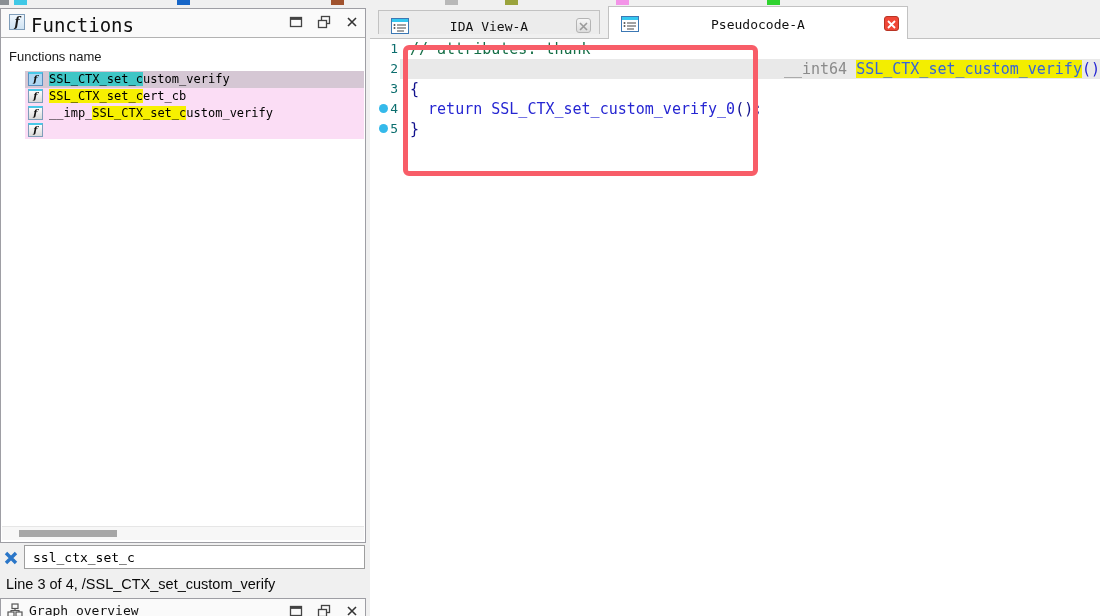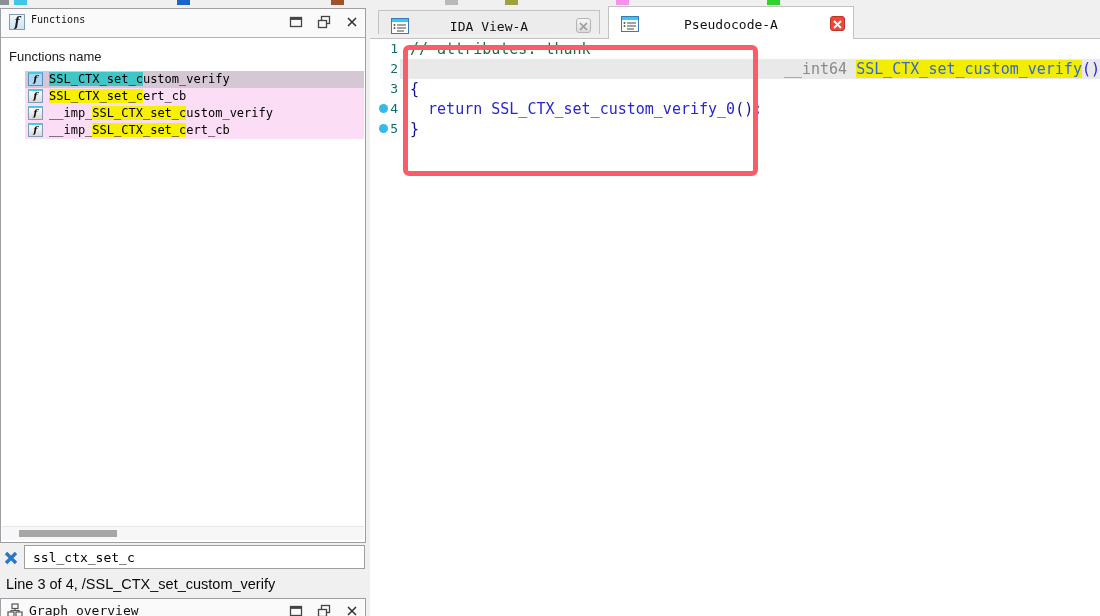--- a/index.html
+++ b/index.html
@@ -4,21 +4,21 @@
 <style>
   html,body{margin:0;padding:0;width:1100px;height:616px;overflow:hidden;background:#f0f0f0;
     font-family:"Liberation Sans",sans-serif;}
   
   #top-strip{position:absolute;left:0;top:0;width:1100px;height:6px;background:#f0f0f0;}
   .strip-ico{position:absolute;top:0;height:5px;}
   
   #functions-win{position:absolute;left:0;top:8px;width:366px;height:535px;background:#fff;
     border:1px solid #9e9ea4;box-sizing:border-box;}
   .titlebar{position:relative;height:28px;background:#fafafa;border-bottom:1px solid #b2b2b2;}
-  .titlebar .t-label{position:absolute;left:30px;top:5px;font-size:10px;color:#111;
+  .titlebar .t-label{position:absolute;left:30px;top:5px;font-size:19px;color:#111;
     font-family:"DejaVu Sans Mono",monospace;}
   .f-box{position:absolute;left:8px;top:5px;width:16px;height:16px;border:1px solid #7f9db9;
     background:linear-gradient(#eef6fd,#cfe3f3);box-sizing:border-box;text-align:center;
     font:italic bold 12px/14px "DejaVu Serif",serif;color:#1a1a1a;}
   .winbtns{position:absolute;right:6px;top:6px;display:flex;gap:14px;}
   .winbtn{width:14px;height:14px;display:inline-block;cursor:pointer;}
   
   #list-header{position:absolute;left:8px;top:40px;font-size:13px;color:#1a1a1a;}
   #func-rows{position:absolute;left:0;top:62px;right:1px;}
   .frow{position:relative;height:17px;line-height:17px;font-size:12px;white-space:pre;
@@ -122,21 +122,21 @@
             <path d="M3 3 L11 11 M11 3 L3 11" stroke="#333" stroke-width="1.6"></path>
           </svg>
       </span>
     </span>
   </div>
   <div id="list-header">Functions name</div>
   <div id="func-rows">
       <div class="frow selected"><div class="rowbg"></div><span class="ficon">f</span><span class="ftext"><span class="p"></span><span class="m">SSL_CTX_set_c</span><span class="p">ustom_verify</span></span></div>
       <div class="frow normal"><div class="rowbg"></div><span class="ficon">f</span><span class="ftext"><span class="p"></span><span class="m">SSL_CTX_set_c</span><span class="p">ert_cb</span></span></div>
       <div class="frow normal"><div class="rowbg"></div><span class="ficon">f</span><span class="ftext"><span class="p">__imp_</span><span class="m">SSL_CTX_set_c</span><span class="p">ustom_verify</span></span></div>
-      <div class="frow normal"><div class="rowbg"></div><span class="ficon">f</span><span class="ftext"><span class="p">__imp_</span><span class="m">SSL_CTX_set_c</span><span class="p">ert_cb</span></span></div>
+      <div class="frow normal"><div class="rowbg"></div><span class="ficon">f</span></div>
     </div>
   <div id="hscroll">
     <div id="hthumb"></div>
   </div>
 </div>
 
 <div id="filter-row">
   <span id="filter-clear">
     <svg width="16" height="16">
         <path d="M3 3 L13 13 M13 3 L3 13" stroke="#2a76c8" stroke-width="3.4"></path>
@@ -193,21 +193,21 @@
           <rect x="6" y="12.4" width="7" height="1.2" fill="#666"></rect>
         </svg>
     </span>
     <span class="tlabel">IDA View-A</span>
     <span class="tclose gray">
       <svg width="9" height="9">
           <path d="M1 1 L8 8 M8 1 L1 8" stroke="#9a9a9a" stroke-width="1.6"></path>
         </svg>
     </span>
   </div>
-  <div class="tab active" style="left:238px;width:246px;">
+  <div class="tab active" style="left:238px;width:300px;">
     <span class="ticon">
       <svg width="18" height="16">
           <rect x="0.5" y="0.5" width="17" height="15" fill="#fff" stroke="#3c78b4"></rect>
           <rect x="1" y="1" width="16" height="3" fill="#35c8f0"></rect>
           <circle cx="3.5" cy="7" r="1" fill="#555"></circle>
           <rect x="6" y="6.4" width="9" height="1.2" fill="#666"></rect>
           <circle cx="3.5" cy="10" r="1" fill="#555"></circle>
           <rect x="6" y="9.4" width="9" height="1.2" fill="#666"></rect>
           <rect x="6" y="12.4" width="7" height="1.2" fill="#666"></rect>
         </svg>

